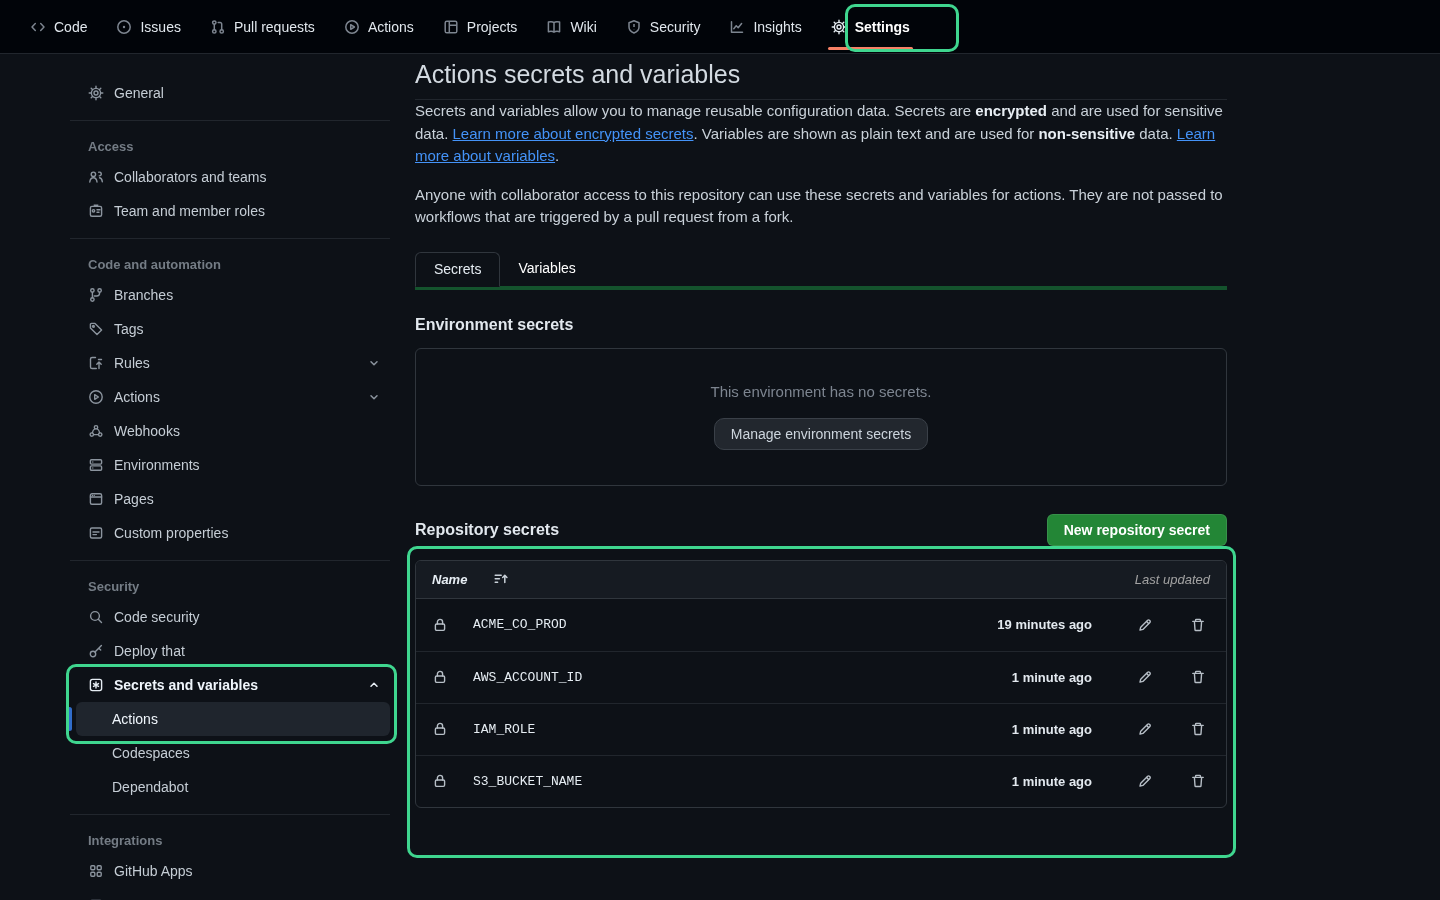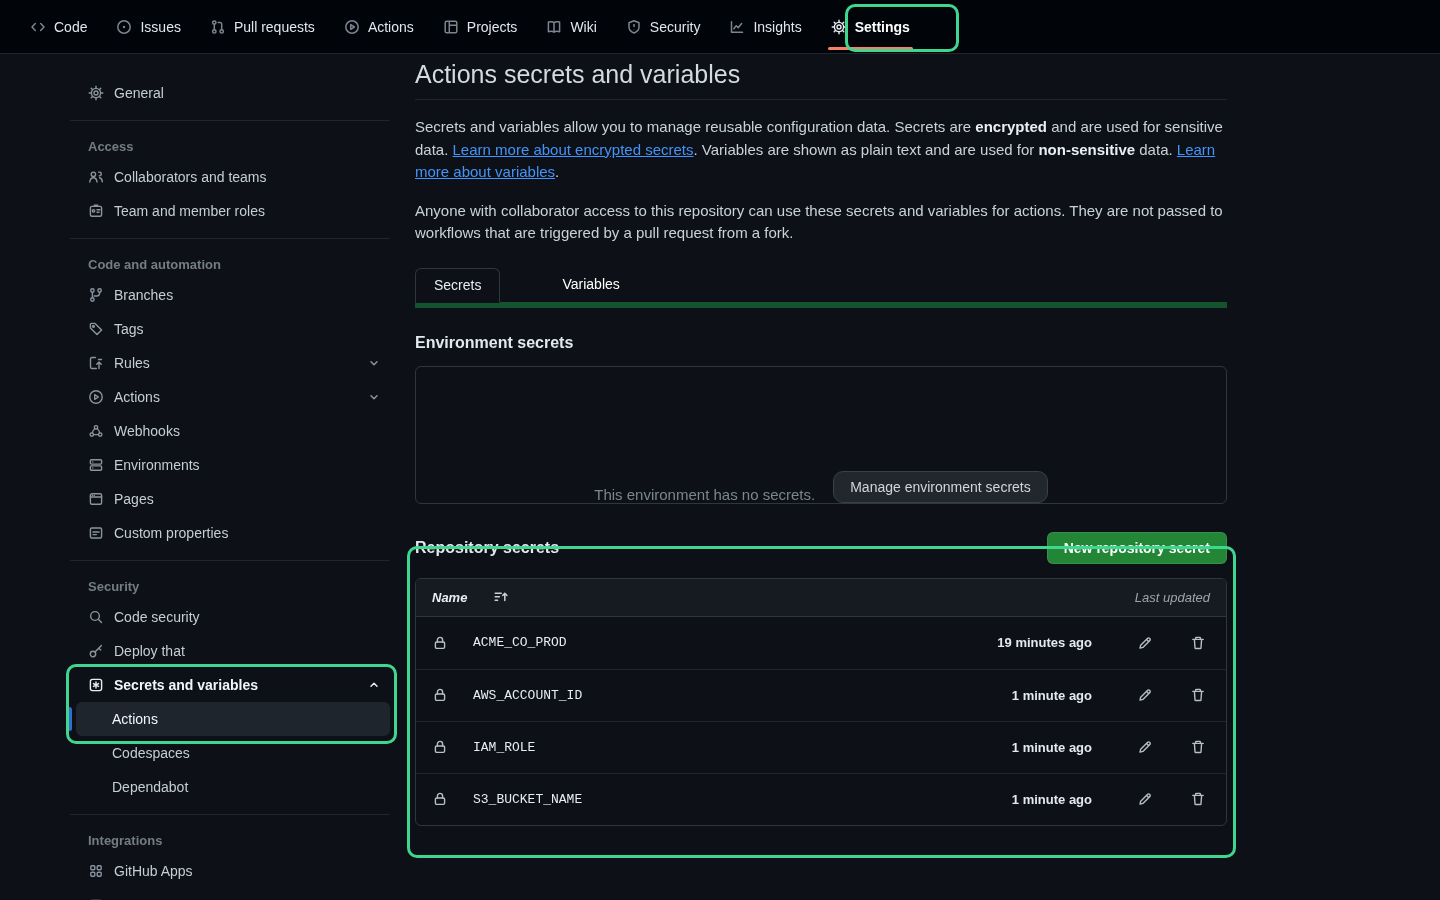--- a/index.html
+++ b/index.html
@@ -50,40 +50,40 @@
   .side-divider { border:0; border-top:1px solid #21262d; margin:10px 0 10px -6px; }
   .chev { margin-left:auto; color:#8b949e; }
   .sel-parent .chev { color:#e6edf3; }
 
   
   .main { position:absolute; left:415px; top:54px; width:812px; }
   .page-title {
     margin-top:6px; font-size:25px; font-weight:400; color:#d3dae1;
     padding-bottom:10px; border-bottom:1px solid #21262d;
   }
-  .intro { margin-top:16px; font-size:15px; line-height:22.5px; color:#c9d1d9; }
+  .intro { font-size:15px; line-height:22.5px; color:#c9d1d9; }
   .intro b { color:#e8eef4; }
   .intro a { color:#4493f8; text-decoration:underline; cursor:pointer; }
   .para2 { margin-top:16px; }
 
-  .tabnav { margin-top:22px; border-bottom:6px solid #14532d; display:flex;gap:44px; }
+  .tabnav { margin-top:22px; border-bottom:4px solid #14532d; display:flex; }
   .tab {
     font-size:14px; padding:8px 18px 9px; cursor:pointer; position:relative; top:1px;
   }
   .tab.active {
     color:#e6edf3; background:#0d1117; border:1px solid #30363d; border-bottom-color:#0d1117;
     border-radius:6px 6px 0 0;
   }
   .tab.inactive { color:#ffffff; }
 
   .sec-heading { margin-top:26px; font-size:16px; font-weight:700; color:#e2e8ee; }
 
   .env-box {
     margin-top:14px; border:1px solid #30363d; border-radius:6px; height:138px;
-    display:flex; align-items:flex-end; justify-content:center; gap:18px;
+    display:flex; flex-direction:column; align-items:center; justify-content:center; gap:18px;
   }
   .env-empty { font-size:15px; color:#7d8590; }
   .btn-secondary {
     background:#22272e; border:1px solid #3a4048; color:#cdd5dd;
     font-size:14px; font-weight:500; padding:7px 16px; border-radius:10px; cursor:pointer;
     font-family:"Liberation Sans", sans-serif;
   }
 
   .repo-header { margin-top:28px; display:flex; align-items:center; justify-content:space-between; }
   .btn-primary {

